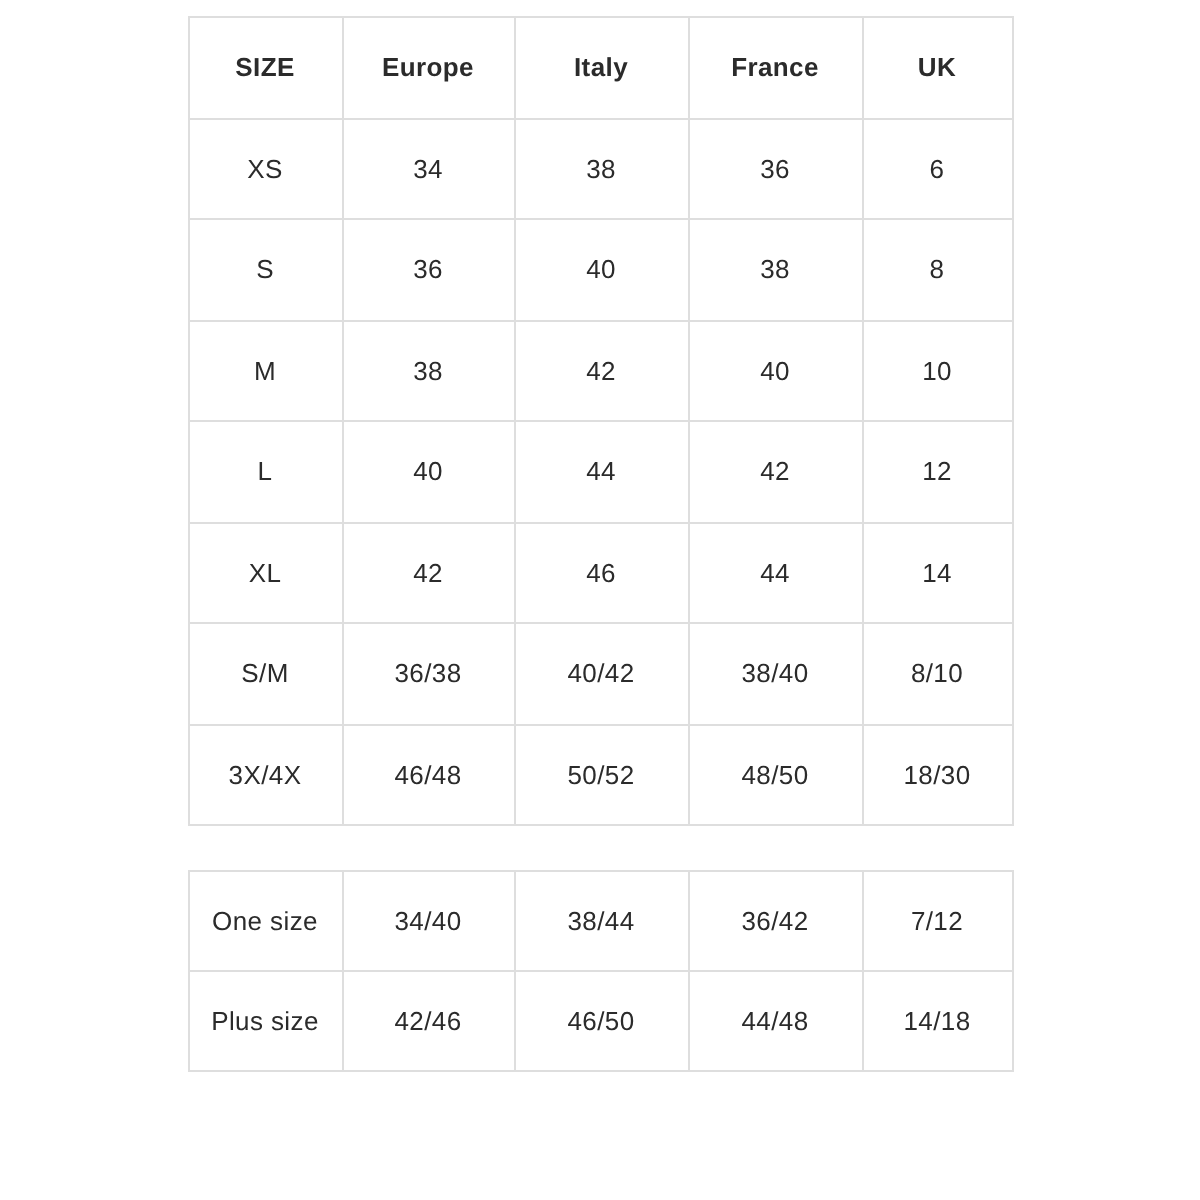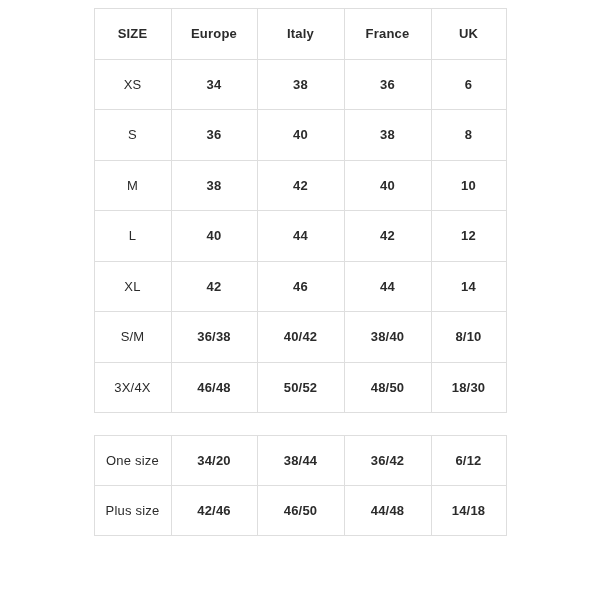--- a/index.html
+++ b/index.html
@@ -54,21 +54,21 @@
     color: #231f20;
     letter-spacing: 0.3px;
   }
   .rowlabel {
     font-weight: normal;
     font-size: 13px;
     color: #231f20;
     letter-spacing: 0.3px;
   }
   .val {
-    font-weight: bold;
+    font-weight: normal;
     font-size: 13px;
     color: #3a3a3a;
   }
   .gap {
     height: 22px;
   }
 </style>
 </head>
 <body>
 
@@ -149,24 +149,24 @@
     <colgroup>
       <col class="col-size">
         <col class="col-europe">
         <col class="col-italy">
         <col class="col-france">
         <col class="col-uk">
     </colgroup>
     <tbody>
       <tr>
         <td class="rowlabel">One size</td>
-        <td class="val">34/20</td>
+        <td class="val">34/40</td>
         <td class="val">38/44</td>
         <td class="val">36/42</td>
-        <td class="val">6/12</td>
+        <td class="val">7/12</td>
       </tr>
       <tr>
         <td class="rowlabel">Plus size</td>
         <td class="val">42/46</td>
         <td class="val">46/50</td>
         <td class="val">44/48</td>
         <td class="val">14/18</td>
       </tr>
     </tbody>
   </table>

